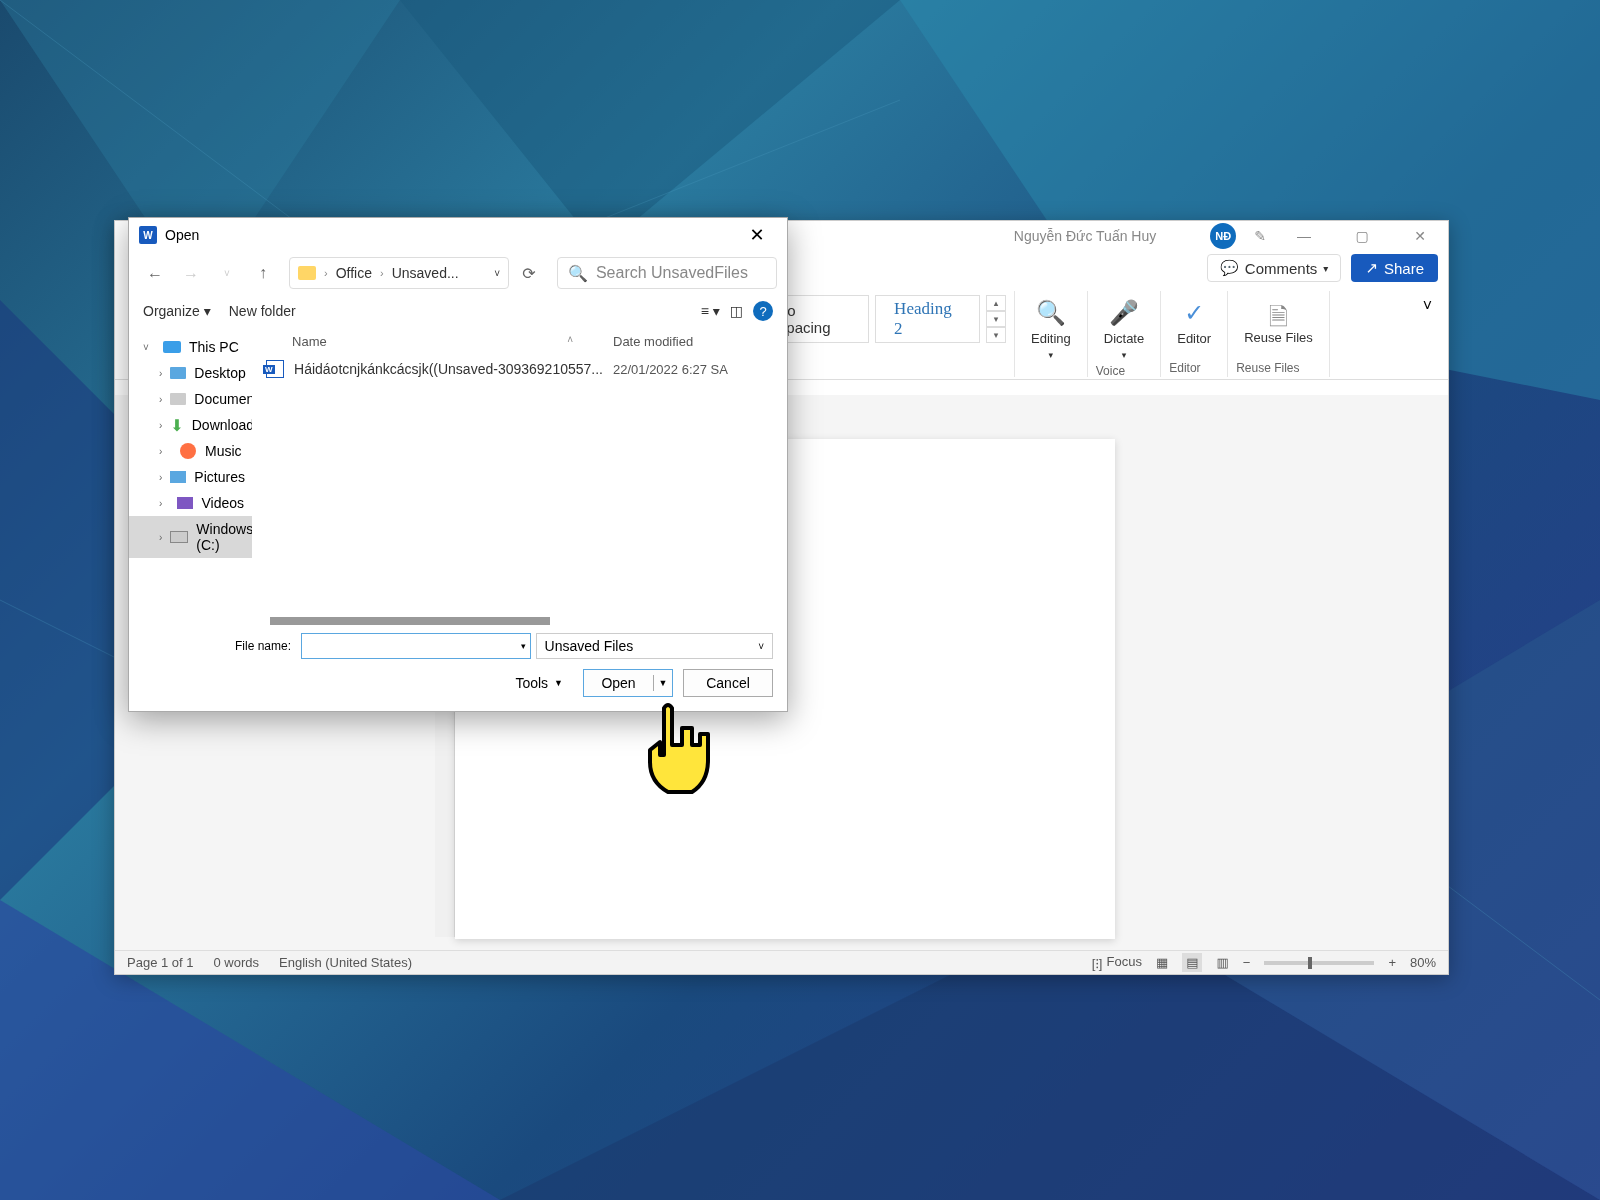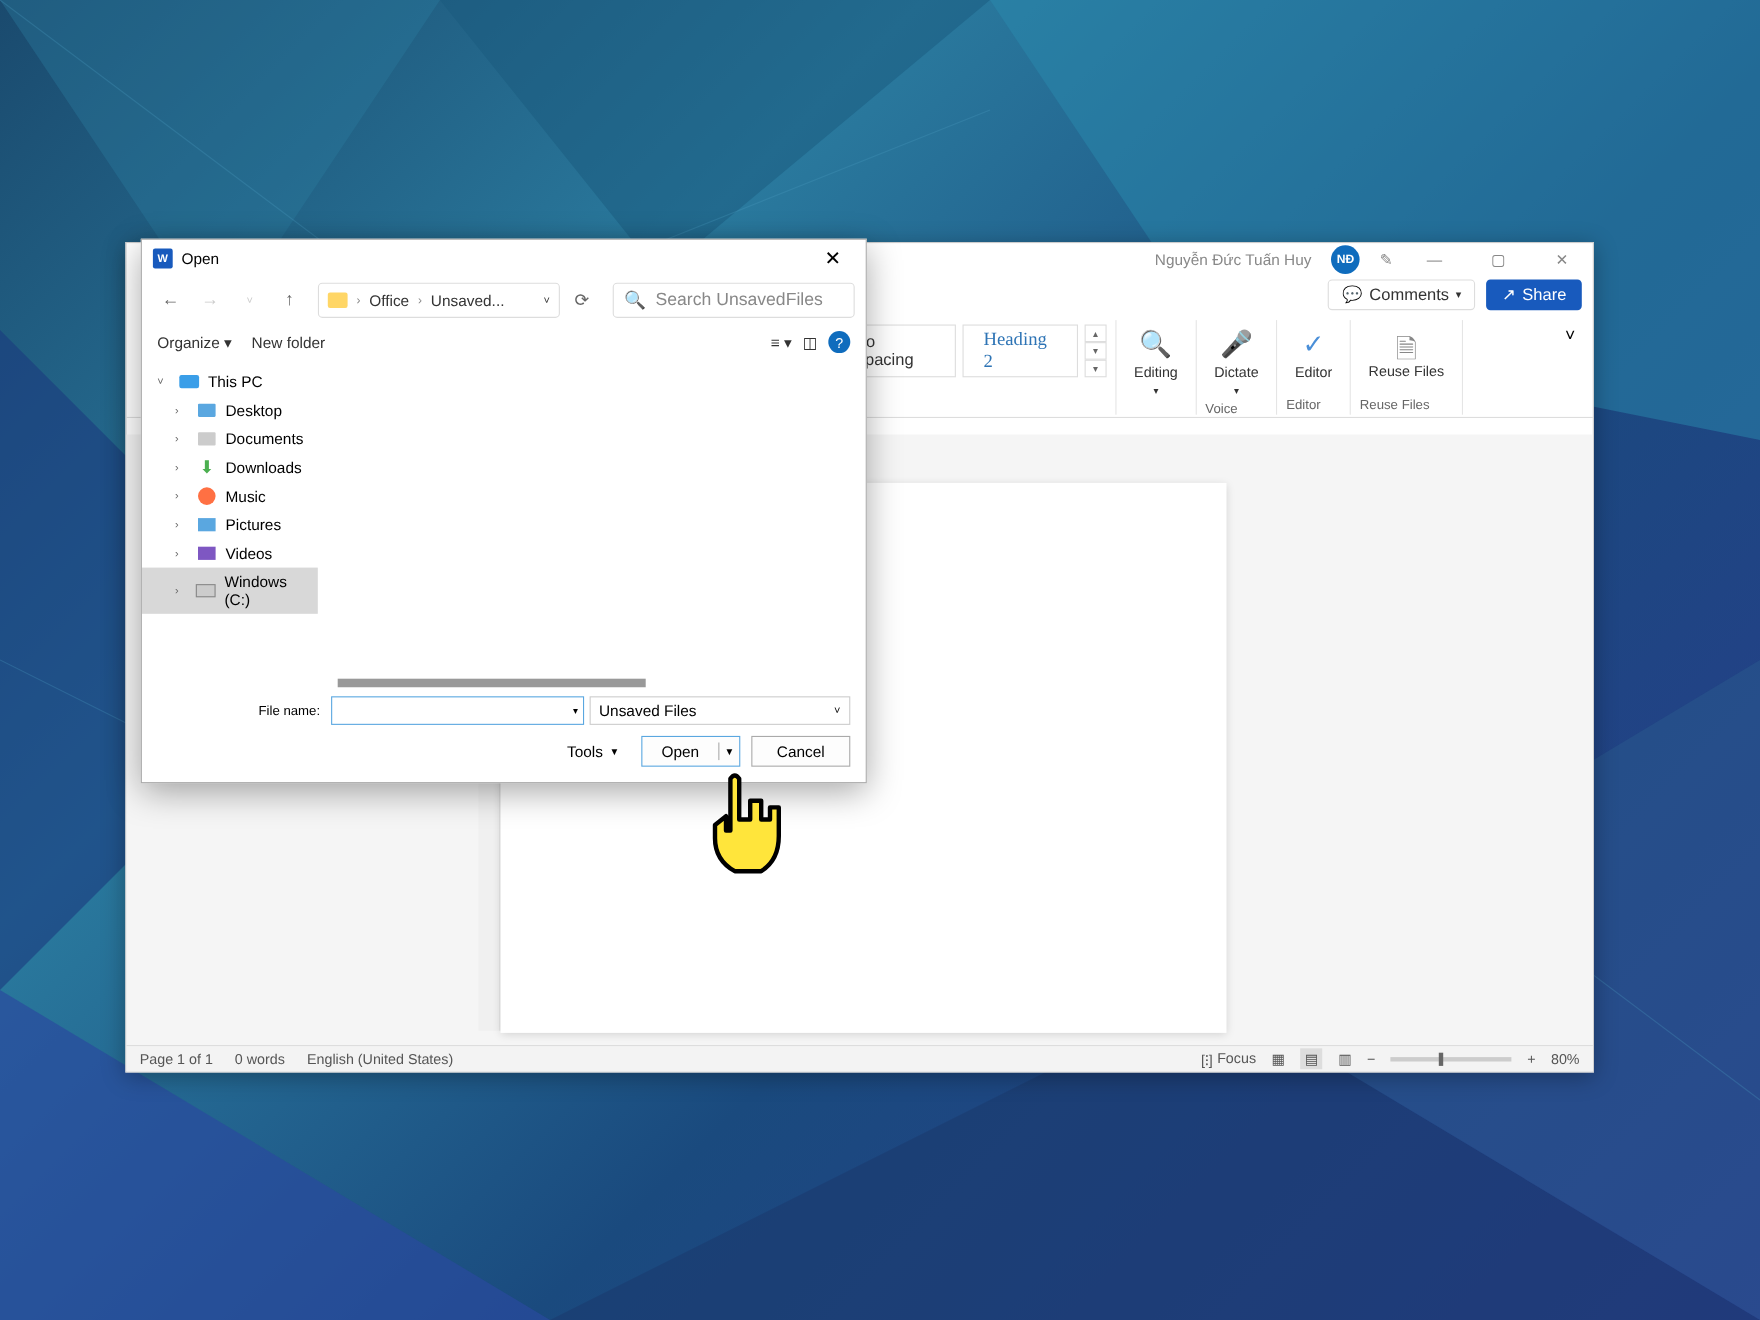--- a/index.html
+++ b/index.html
@@ -3,21 +3,21 @@
 <meta charset="utf-8">
 <style>
 * { margin:0; padding:0; box-sizing:border-box; font-family:"Segoe UI",Arial,sans-serif; }
 body { width:1600px; height:1200px; background:linear-gradient(135deg,#1a4a6e 0%,#2a7a9e 30%,#1a4a7e 60%,#2a3a8e 100%); position:relative; overflow:hidden; }
 .poly-bg { position:absolute; inset:0; }
 .poly-bg svg { width:100%; height:100%; }
 
 .word-window { position:absolute; left:114px; top:220px; width:1335px; height:755px; background:#fff; border:1px solid #ccc; box-shadow:0 4px 20px rgba(0,0,0,.3); }
 .word-titlebar { height:30px; display:flex; align-items:center; justify-content:flex-end; padding:0 8px; gap:18px; font-size:14px; color:#777; }
 .user-name { font-size:14px; color:#888; }
-.avatar { width:26px; height:26px; border-radius:50%; background:#0f6cbd; color:#fff; font-size:11px; display:flex; align-items:center; justify-content:center; font-weight:600; }
+.avatar { width:26px; height:26px; border-radius:50%; background:#0f6cbd; color:#fff; font-size:11px; display:flex; align-items:center; justify-content:center; font-weight:600;margin-left:36px; }
 .win-btn { width:40px; height:26px; display:flex; align-items:center; justify-content:center; color:#888; }
 
 .word-tabs-row { height:34px; display:flex; align-items:center; padding-left:540px; gap:10px; }
 .comments-btn { display:flex; align-items:center; gap:6px; padding:4px 12px; border:1px solid #ddd; border-radius:4px; font-size:15px; color:#333; margin-left:auto; }
 .share-btn { background:#185abd; color:#fff; padding:5px 14px; border-radius:4px; font-size:15px; display:flex; align-items:center; gap:6px; margin-right:10px; }
 
 .ribbon { height:95px; border-bottom:1px solid #ddd; display:flex; align-items:flex-start; padding:6px 10px 0 540px; gap:0; }
 .ribbon-group { display:flex; flex-direction:column; align-items:flex-start; height:86px; padding:0 8px; border-right:1px solid #e5e5e5; }
 .ribbon-group:last-child { border-right:none; }
 .group-content { display:flex; gap:6px; flex:1; align-items:flex-start; padding-top:4px; }
@@ -306,20 +306,30 @@
         </div>
       <div class="tree-item indent selected">
           <span class="tree-chev">›</span>
           <span class="tree-icon">
             <span class="drive-icon"></span>
           </span>
           <span>Windows (C:)</span>
         </div>
     </div>
     <div class="file-area">
+      <div class="col-headers">
+        <div class="col-name">Name</div>
+        <span style="font-size:10px;color:#888;margin-right:40px">˄</span>
+        <div class="col-date">Date modified</div>
+      </div>
+      <div class="file-row">
+        <div class="file-icon"></div>
+        <div class="file-name">Háidáotcnjkánkcácsjk((Unsaved-309369210557...</div>
+        <div class="file-date">22/01/2022 6:27 SA</div>
+      </div>
       <div class="h-scroll"></div>
     </div>
   </div>
   <div class="dlg-footer">
     <div class="fn-row">
       <div class="fn-label">File name:</div>
       <input class="fn-input" style="">
       <div style="font-size:9px;margin-left:-20px;z-index:1">▾</div>
       <div class="fn-combo">
         <span>Unsaved Files</span>

